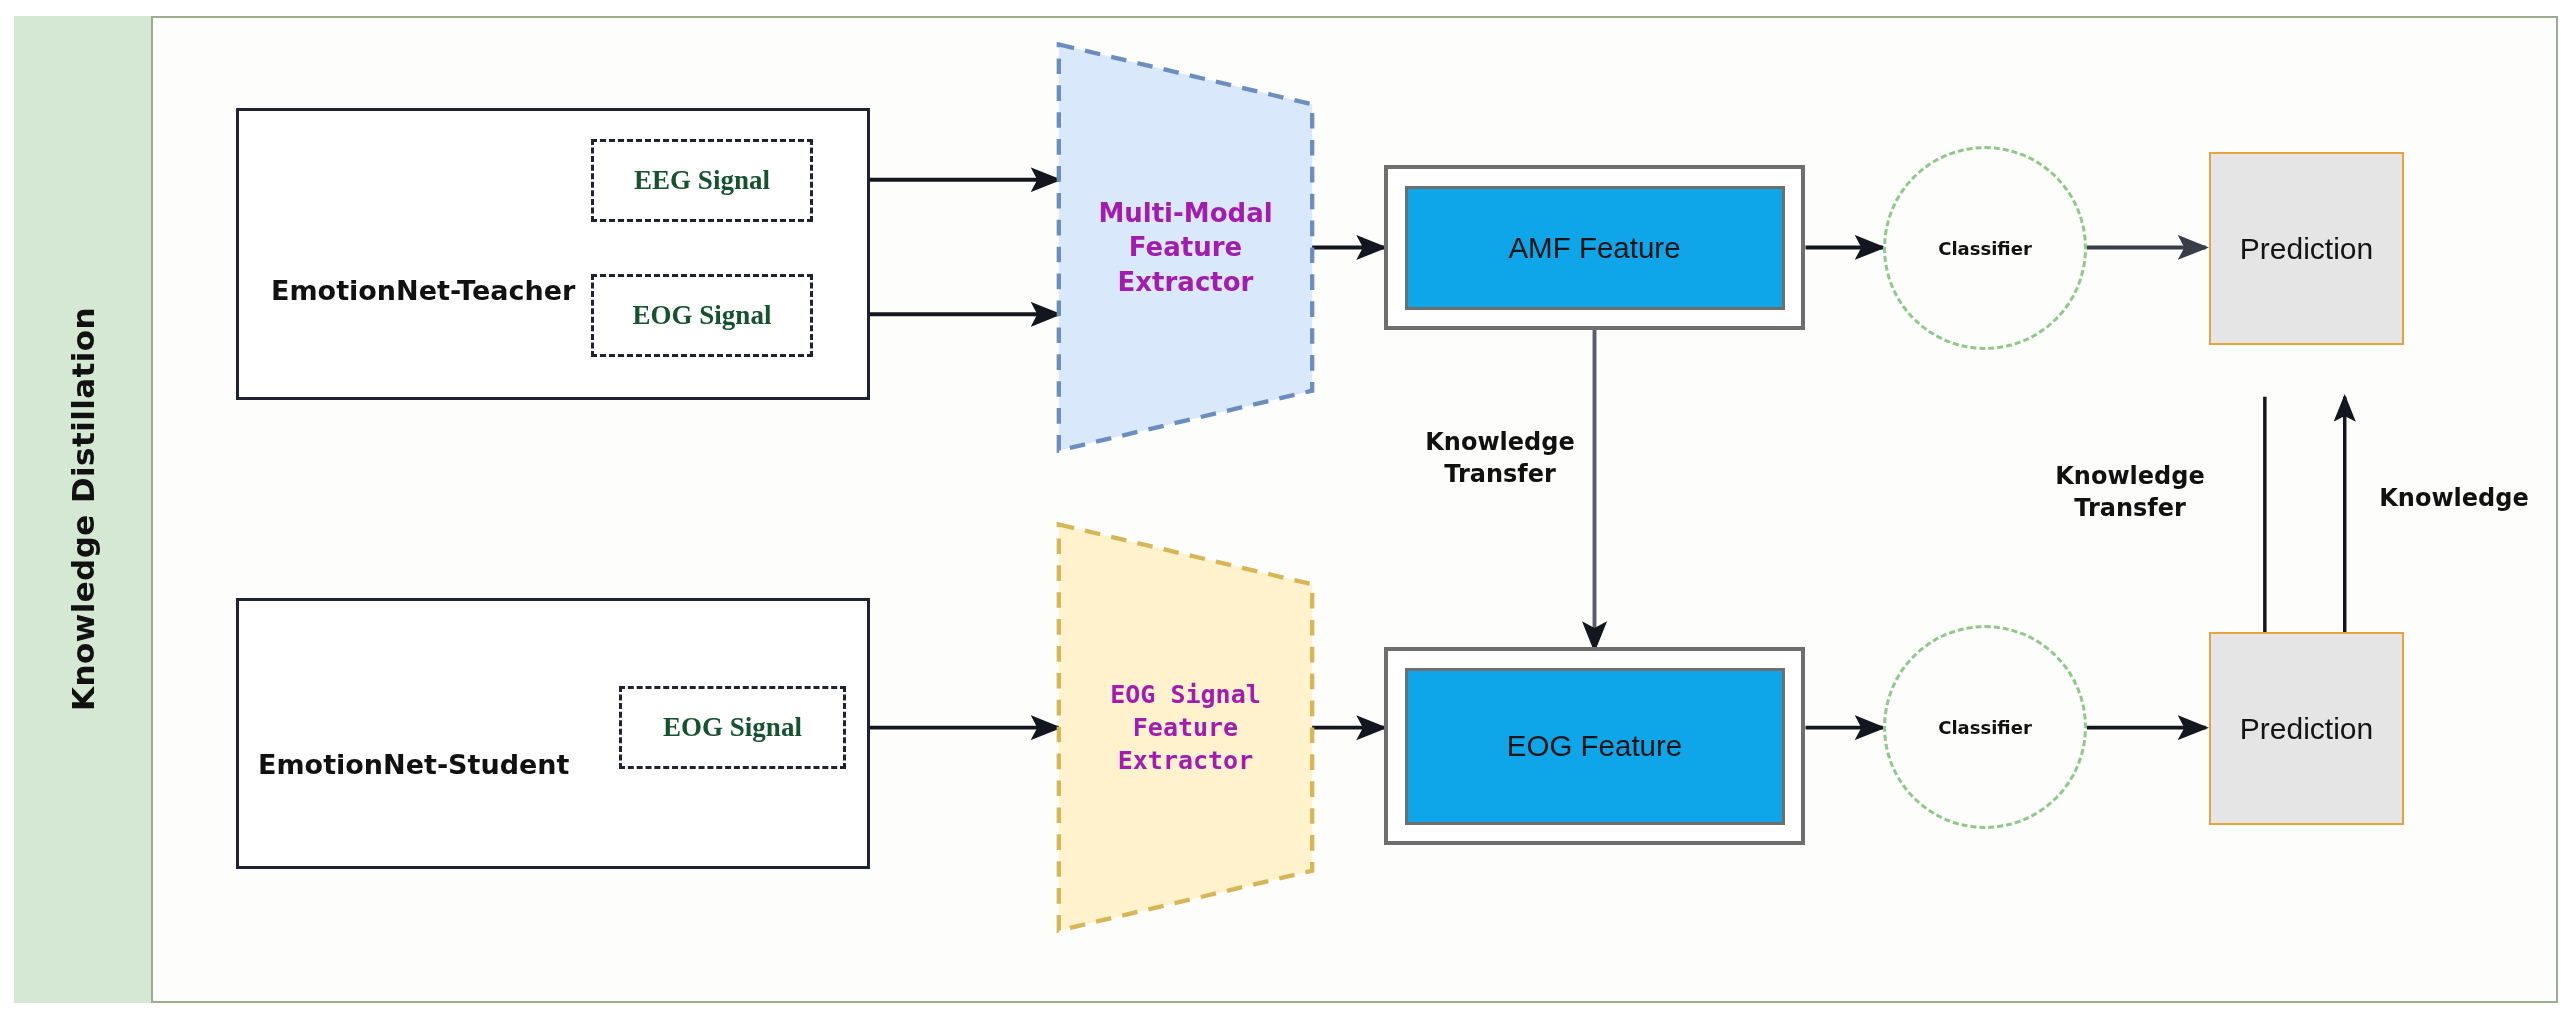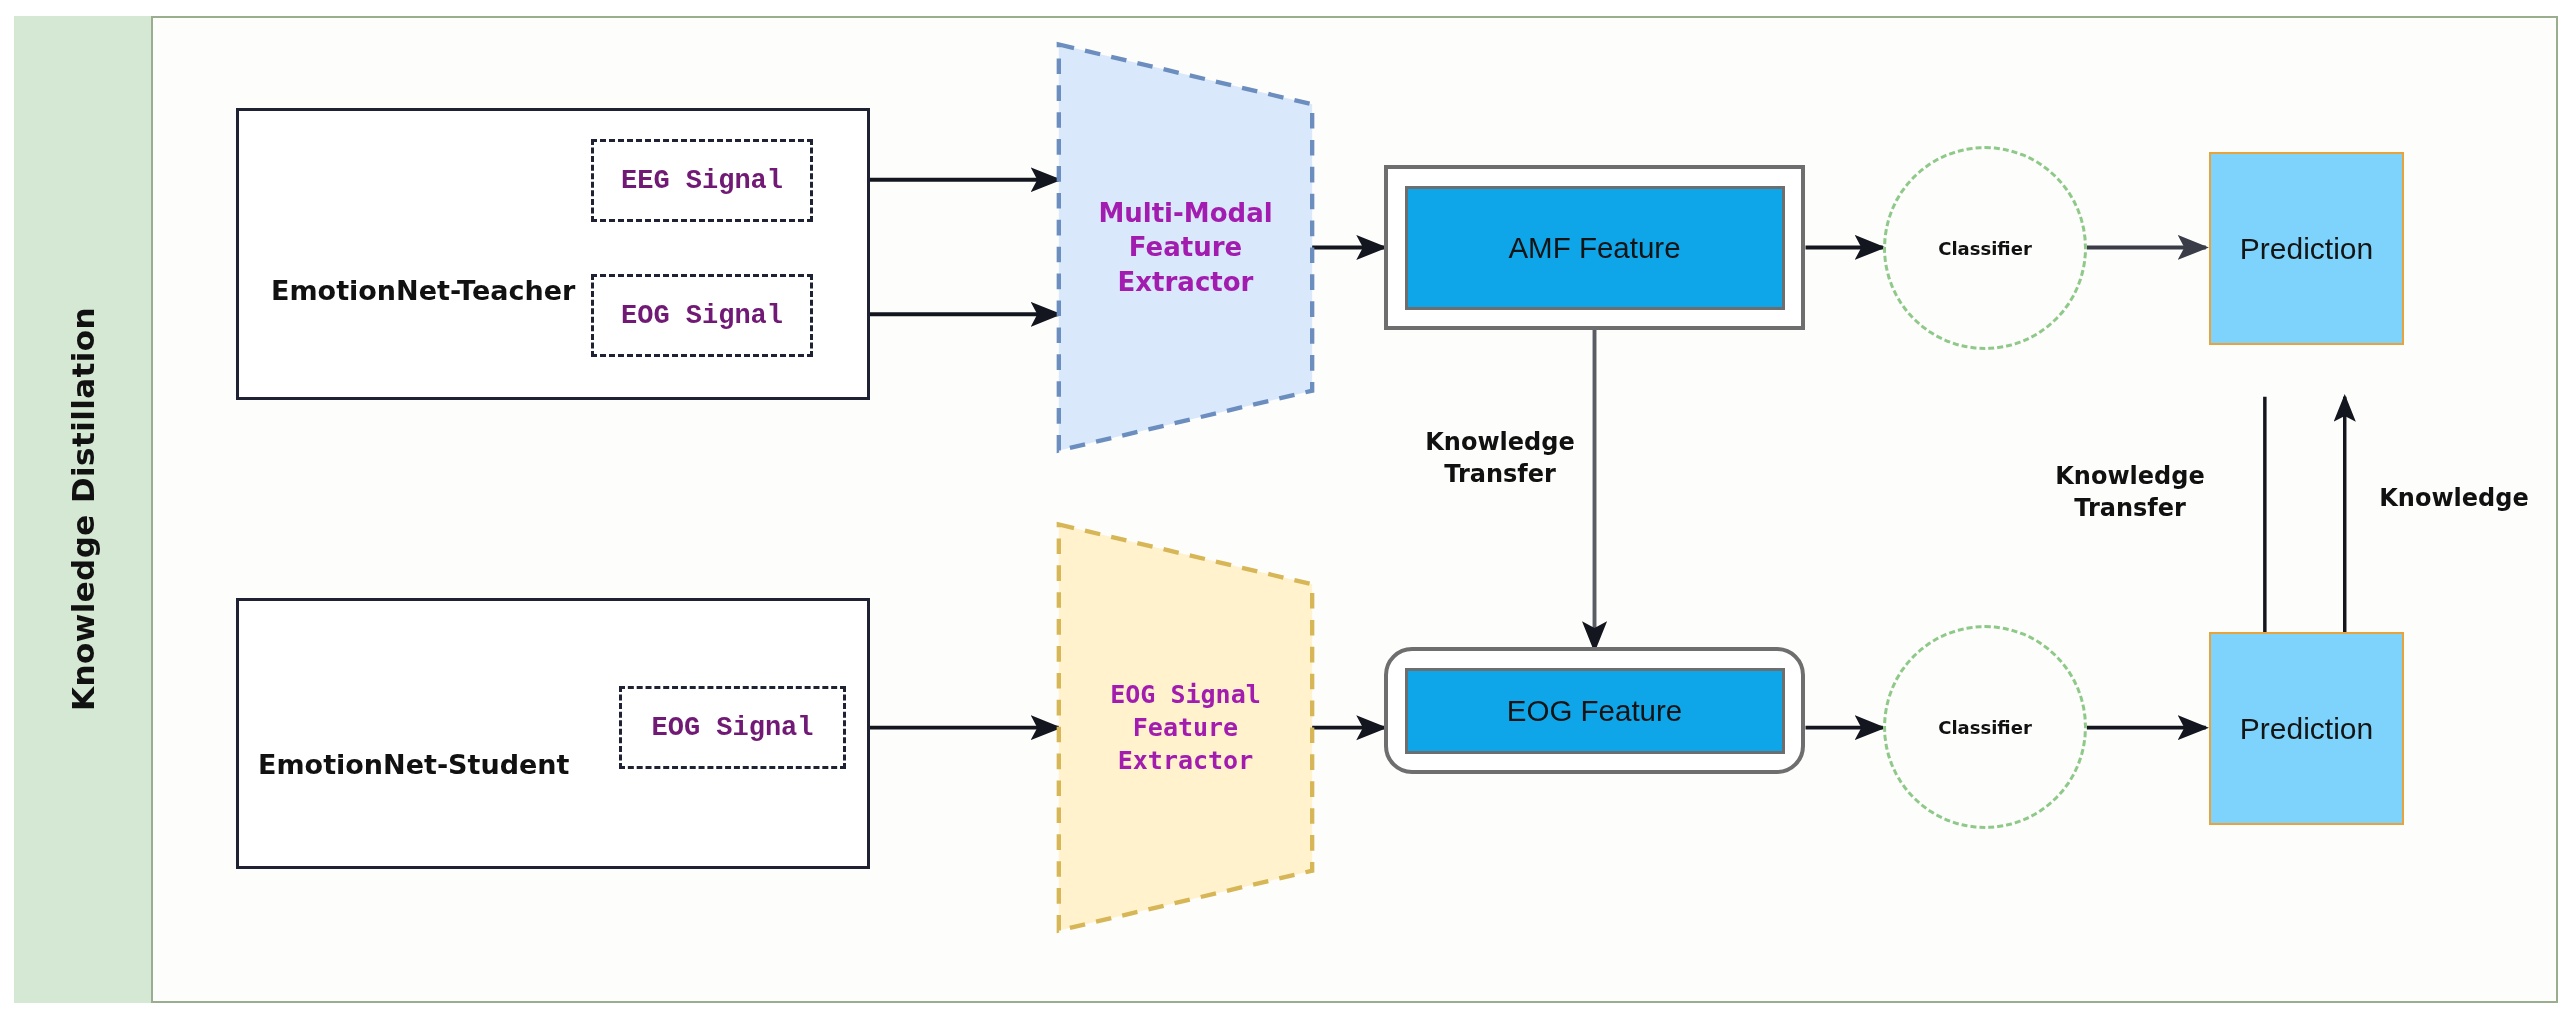--- a/index.html
+++ b/index.html
@@ -71,24 +71,24 @@
   }
 
   
   .signal-chip {
     position: absolute;
     border: 3.5px dashed #1f2233;
     background: #ffffff;
     display: flex;
     align-items: center;
     justify-content: center;
-    font-family: Liberation Mono, monospace;
+    font-family: Liberation Serif, serif;
     font-weight: bold;
     font-size: 27px;
-    color: #701a75;
+    color: #14532d;
     white-space: nowrap;
     box-sizing: border-box;
   }
 
   
   .trap-wrap { position: absolute; }
   .trap-wrap svg { display: block; }
   .trap-label {
     position: absolute;
     left: 0; right: 0;
@@ -148,21 +148,21 @@
     font-family: "DejaVu Sans", sans-serif;
     font-weight: bold;
     font-size: 18px;
     color: #111111;
     white-space: nowrap;
   }
 
   
   .prediction {
     position: absolute;
-    background: #7dd3fc;
+    background: #e5e5e5;
     border: 2.6px solid #e8a33d;
     display: flex;
     align-items: center;
     justify-content: center;
     box-sizing: border-box;
   }
   .prediction span {
     font-family: "Liberation Sans", sans-serif;
     font-size: 30px;
     color: #141414;
@@ -281,21 +281,21 @@
 
   <div class="trap-wrap" style="left:1055px; top:521px; width:261px; height:413px;">
     <svg width="261" height="413" viewBox="0 0 300 476" xmlns="http://www.w3.org/2000/svg">
       <polygon points="4,4 296,73 296,403 4,472" fill="#fff2cc" stroke="#d6b656" stroke-width="5" stroke-dasharray="18,13"></polygon>
     </svg>
     <div class="trap-label mono">EOG Signal
 Feature
 Extractor</div>
   </div>
 
-  <div class="feature-outer" style="left:1384px; top:647px; width:421px; height:127px;border-radius:28px;">
+  <div class="feature-outer" style="left:1384px; top:647px; width:421px; height:198px;">
     <div class="feature-inner">
       <span>EOG Feature</span>
     </div>
   </div>
 
   <div class="classifier" style="left:1883px; top:625px; width:204px; height:204px;">
     <span>Classifier</span>
   </div>
 
   <div class="prediction" style="left:2209px; top:632px; width:195px; height:193px;">

